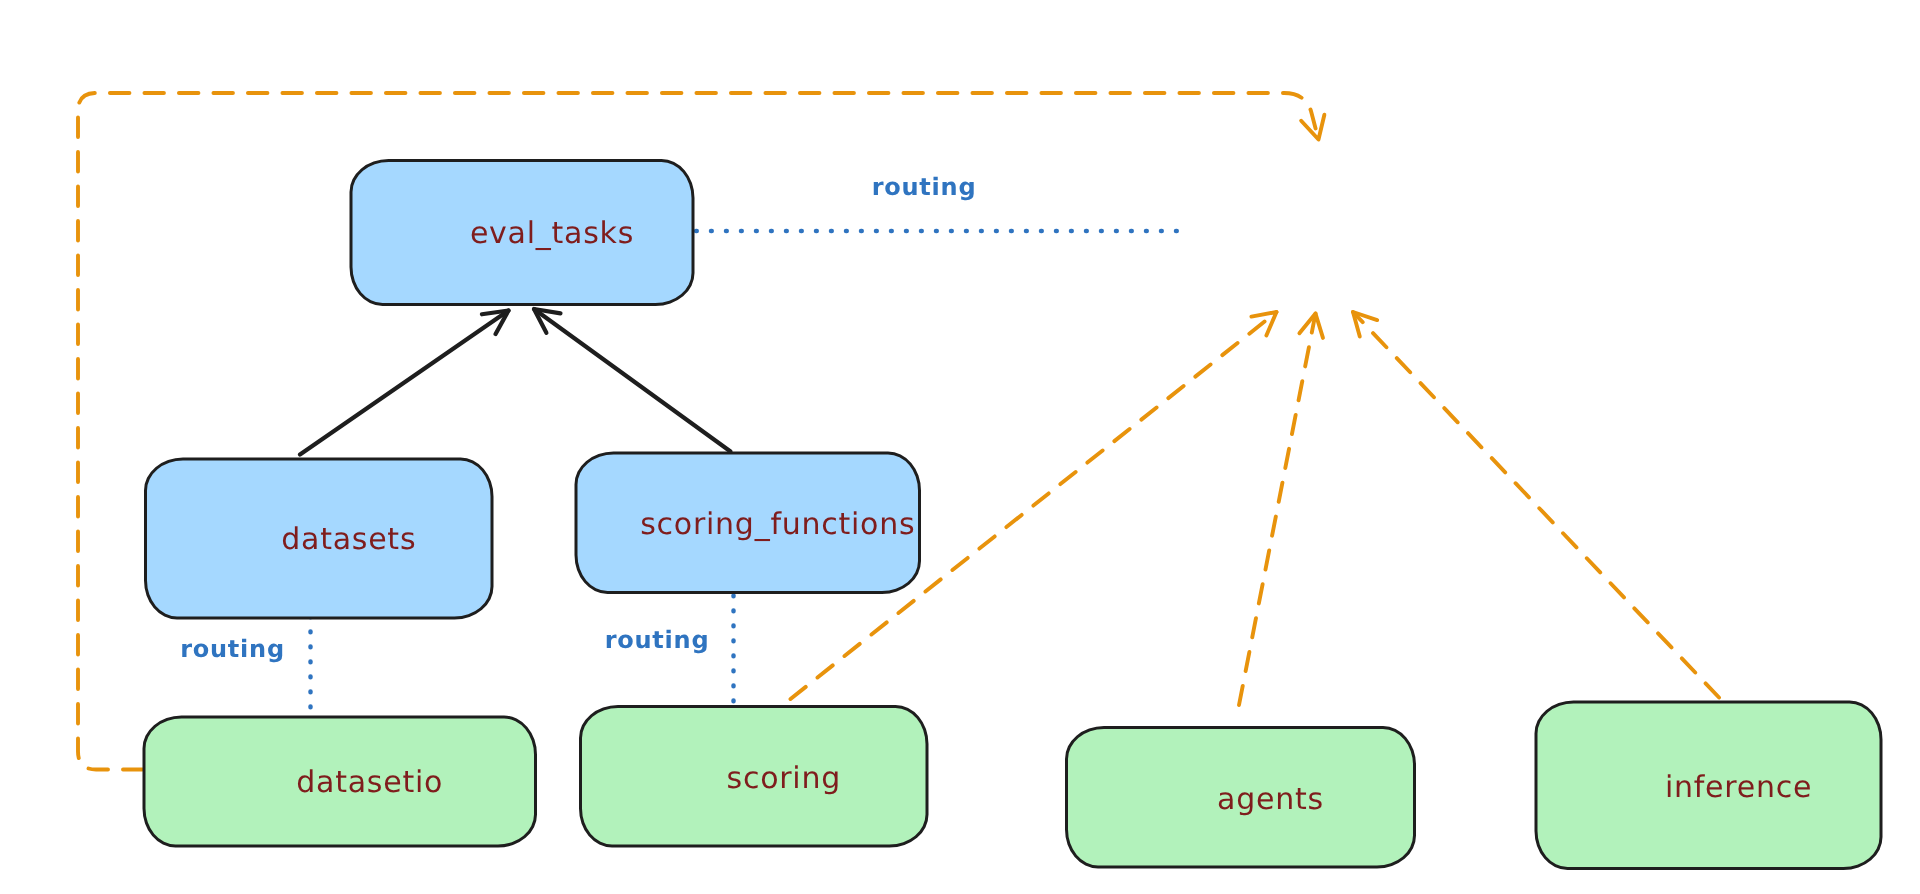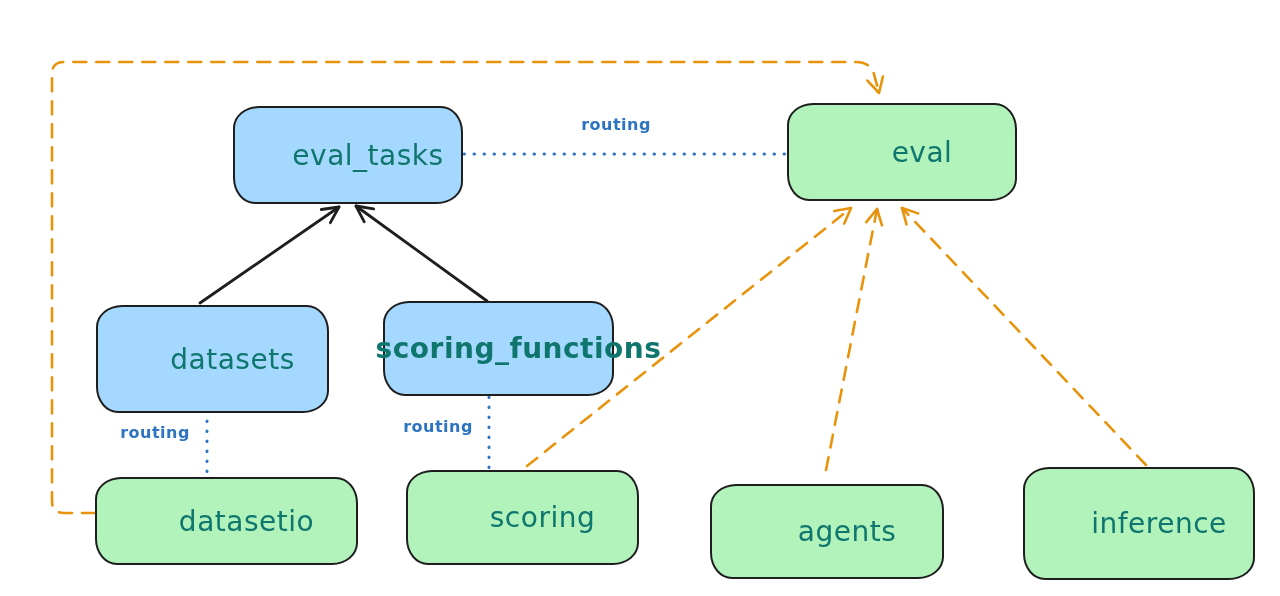--- a/index.html
+++ b/index.html
@@ -21,22 +21,22 @@
     width: 1280px;
     height: 596px;
   }
   .node {
     position: absolute;
     box-sizing: border-box;
     border: 2.5px solid #1e1e1e;
     display: flex;
     align-items: center;
     justify-content: center;
-    font-size: 28px;
-    color: #0f766e;
+    font-size: 20px;
+    color: #7f1d1d;
     letter-spacing: 0.5px;
     border-radius: 26px 22px 26px 22px / 22px 26px 22px 26px;
     padding-left: 40px;
   }
   .node-blue  { background: #a5d8ff; }
   .node-green { background: #b2f2bb; }
 
   .edge-label {
     position: absolute;
     width: 110px;
@@ -44,23 +44,23 @@
     font-size: 16px;
     font-weight: bold;
     color: #2f74c0;
     letter-spacing: 0.5px;
   }
 
   
   #n-eval_tasks        { left: 233px;  top: 106px; width: 230px; height: 98px; }
   #n-eval              { left: 787px;  top: 103px; width: 230px; height: 98px; }
   #n-datasets          { left: 96px;   top: 305px; width: 233px; height: 108px; }
-  #n-scoring_functions { left: 383px;  top: 301px; width: 231px; height: 95px; font-weight: bold; }
+  #n-scoring_functions { left: 383px;  top: 301px; width: 231px; height: 95px; }
   #n-datasetio         { left: 95px;   top: 477px; width: 263px; height: 88px; }
-  #n-scoring           { left: 386px;  top: 470px; width: 233px; height: 95px; margin-left: 20px; }
+  #n-scoring           { left: 386px;  top: 470px; width: 233px; height: 95px; }
   #n-agents            { left: 710px;  top: 472px; width: 234px; height: 95px; margin-top: 12px; }
   #n-inference         { left: 1023px; top: 467px; width: 232px; height: 113px; }
 
   
   #lbl-routing-top    { left: 561px; top: 115px; }
   #lbl-routing-left   { left: 100px; top: 423px; }
   #lbl-routing-middle { left: 383px; top: 417px; }
 </style>
 </head>
 <body>
@@ -87,23 +87,20 @@
     <path d="M 95,513 L 64,513 Q 52,513 52,501 L 52,74 Q 52,62 64,62 L 856,62 Q 870,62 874,74 L 879,93" fill="none" stroke="#e8930c" stroke-width="2.6" stroke-dasharray="13 10" stroke-linecap="round" marker-end="url(#arrow-orange)"></path>
     <path d="M 527,466 L 851,208" fill="none" stroke="#e8930c" stroke-width="2.6" stroke-dasharray="13 10" stroke-linecap="round" marker-end="url(#arrow-orange)"></path>
     <path d="M 826,470 L 877,209" fill="none" stroke="#e8930c" stroke-width="2.6" stroke-dasharray="13 10" stroke-linecap="round" marker-end="url(#arrow-orange)"></path>
     <path d="M 1146,465 L 902,208" fill="none" stroke="#e8930c" stroke-width="2.6" stroke-dasharray="13 10" stroke-linecap="round" marker-end="url(#arrow-orange)"></path>
   </svg>
 
   <div class="node node-blue" id="n-eval_tasks">
     <span>eval_tasks</span>
   </div>
 
-  <div class="node node-green" id="n-eval">
-    <span>eval</span>
-  </div>
 
   <div class="node node-blue" id="n-datasets">
     <span>datasets</span>
   </div>
 
   <div class="node node-blue" id="n-scoring_functions">
     <span>scoring_functions</span>
   </div>
 
   <div class="node node-green" id="n-datasetio">

